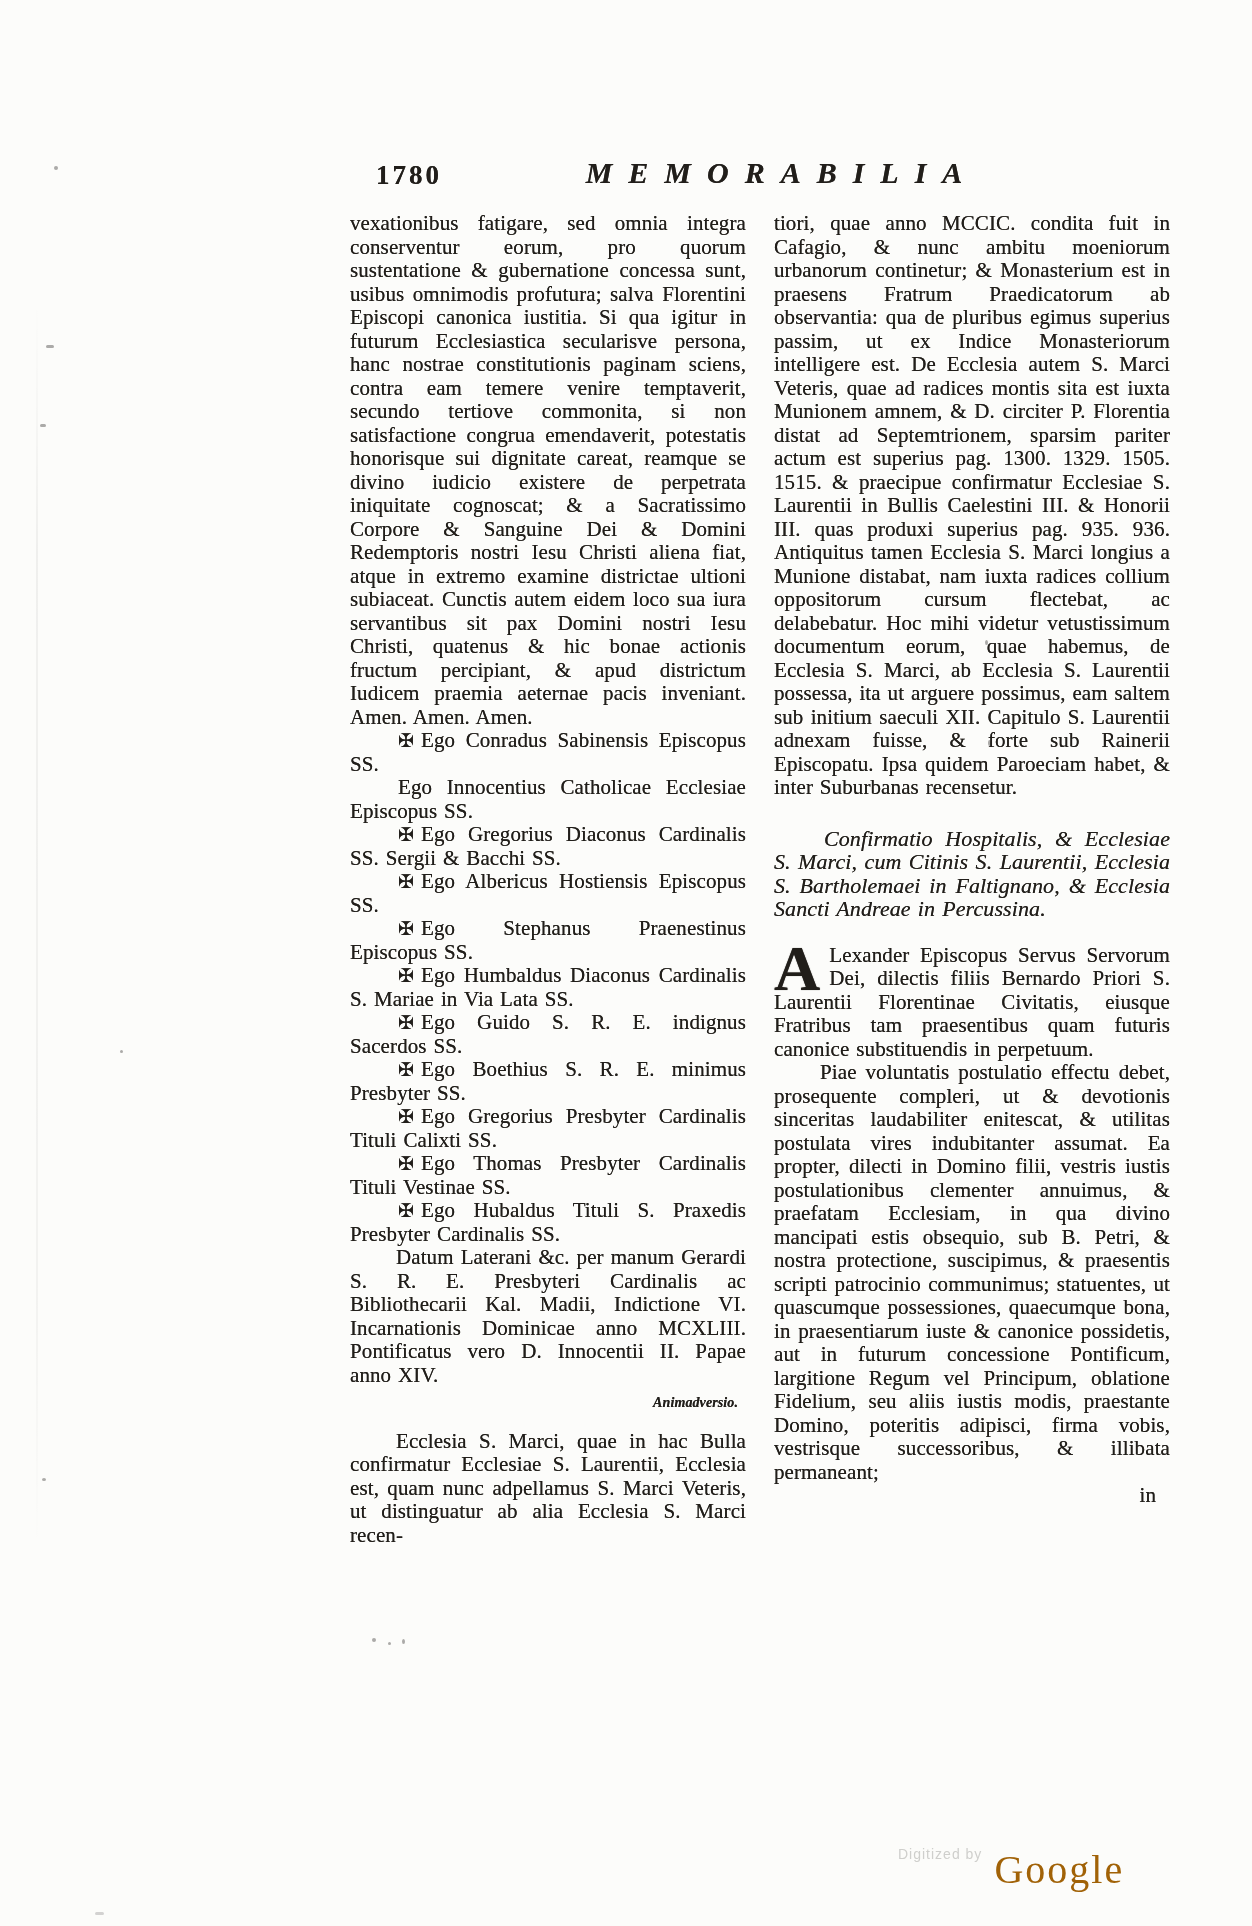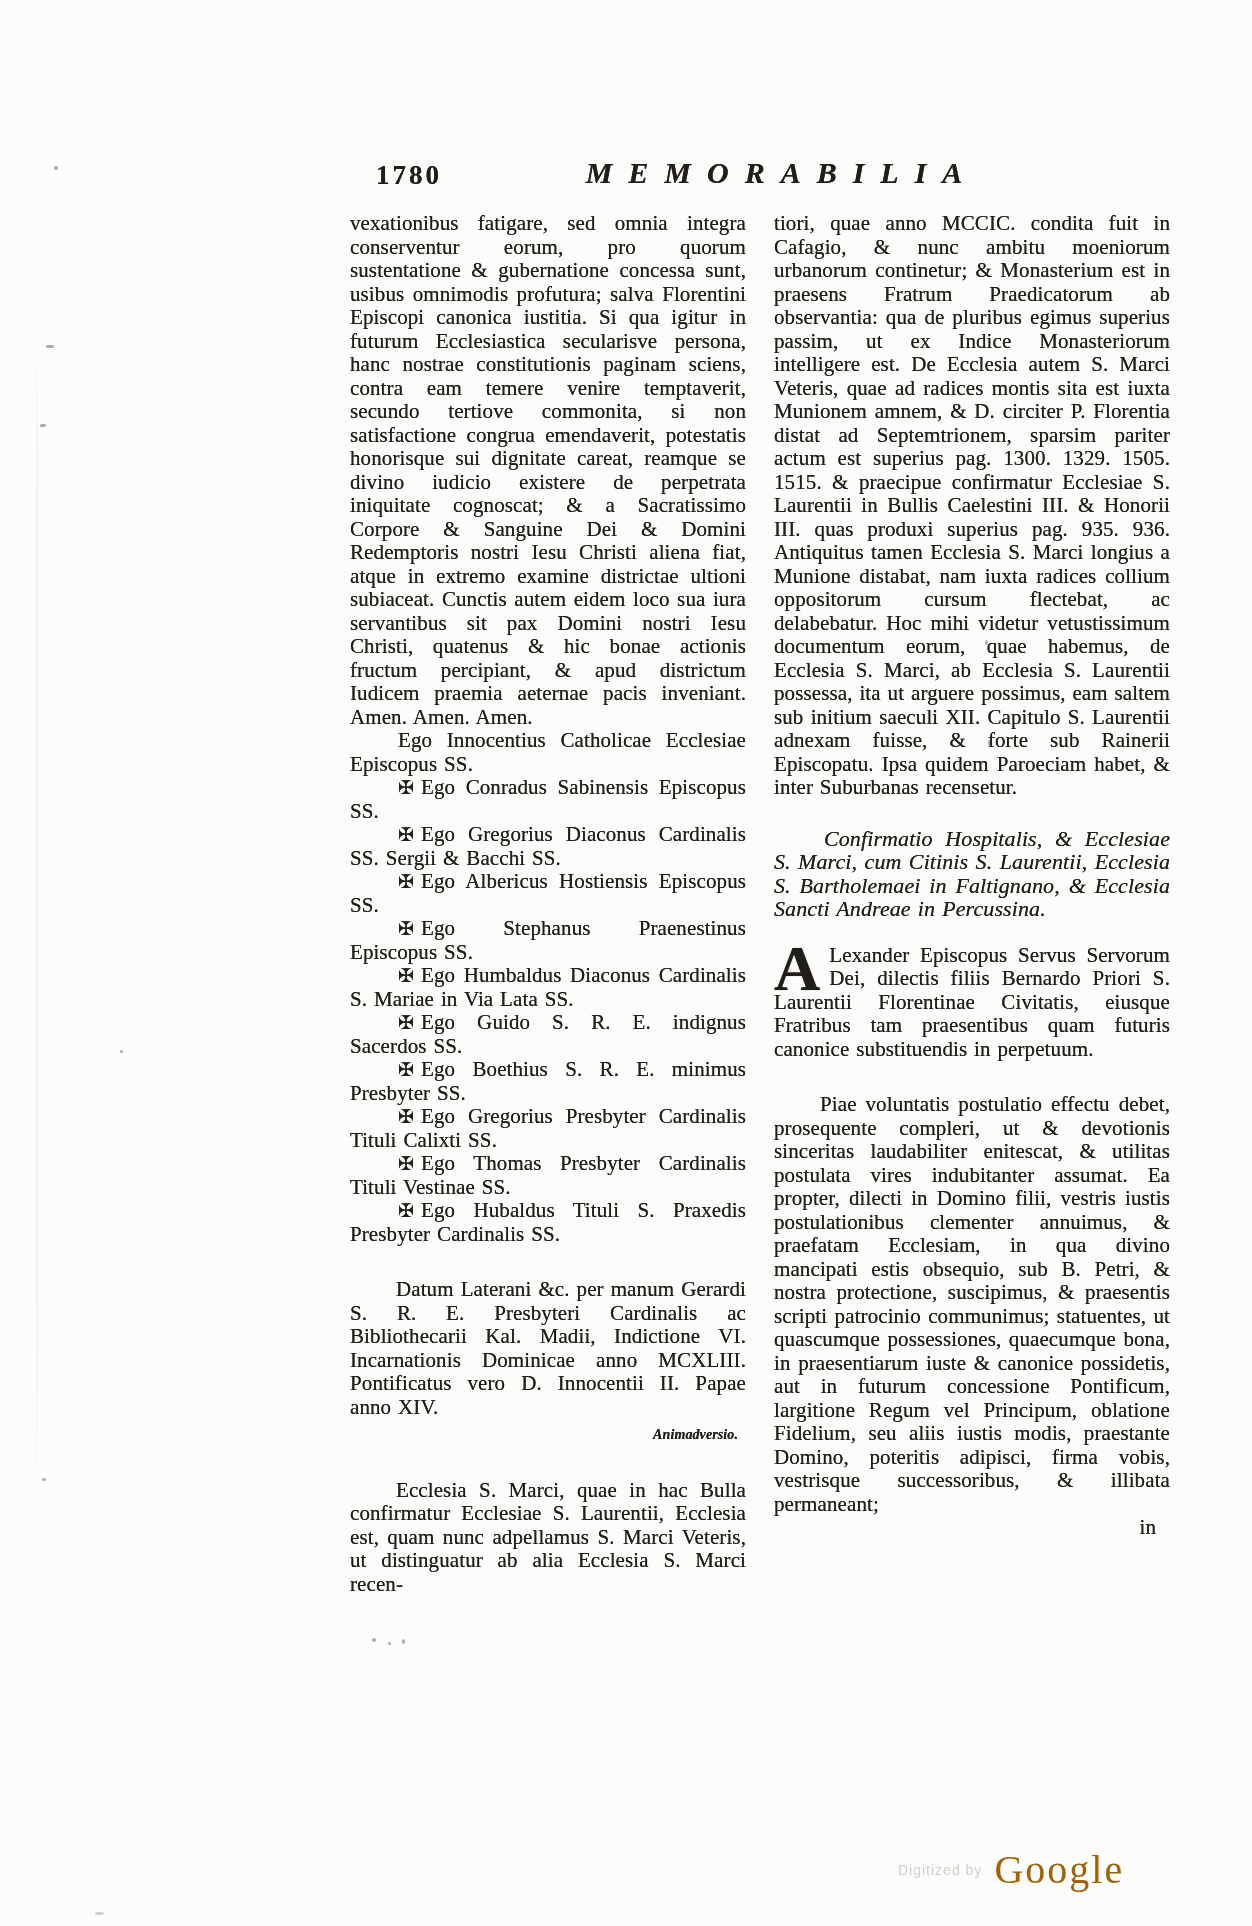--- a/index.html
+++ b/index.html
@@ -27,41 +27,41 @@
     letter-spacing:16px;white-space:nowrap;
     text-shadow:0 0 .6px rgba(30,28,25,.8);
   }
   .columns{display:flex;gap:28px;align-items:flex-start;}
   .col{width:400px;}
   .body-par,.sig,.animadversio,.confirmatio,.catchword{
     font-size:21px;line-height:23.5px;margin:0;
     text-align:justify;word-spacing:1.5px;letter-spacing:.1px;
     text-shadow:0 0 .55px rgba(33,30,26,.85);
   }
-  .indent{text-indent:46px;margin-top:32px;}
+  .indent{text-indent:46px;}
   .no-indent{text-indent:0;}
   .sig{text-indent:48px;}
   .cross:not(:empty){margin-right:7px;font-size:19px;}
   .animadversio{
     font-style:italic;text-align:right;padding-right:8px;
     margin:4px 0 15px;font-size:14px;
   }
   .confirmatio{
     font-style:italic;font-weight:normal;
     margin:27px 0 23px;text-indent:50px;font-size:22px;
   }
   .dropcap{
     float:left;font-size:64px;line-height:45px;height:45px;
     padding:2px 9px 0 0;font-weight:bold;
     text-shadow:0 0 .8px rgba(33,30,26,.9);
   }
   .catchword{text-align:right;padding-right:14px;text-indent:0;}
   .watermark{
     position:absolute;left:898px;top:1846px;
-    display:flex;align-items:center;gap:12px;
+    display:flex;align-items:flex-start;gap:12px;
     user-select:none;
   }
   .wm-prefix{font-size:14px;color:#cfcfcc;letter-spacing:1px;
     font-family:"Liberation Sans",sans-serif;}
   .wm-logo{font-size:40px;color:#a16207;letter-spacing:2px;
     font-family:"Liberation Serif","DejaVu Serif",serif;}
 </style>
 </head>
 <body>
 
@@ -85,22 +85,22 @@
     <header class="page-header">
       <span class="page-number">1780</span>
       <h1 class="page-title">MEMORABILIA</h1>
     </header>
 
     <div class="columns">
 
       <div class="col">
         <p class="body-par no-indent">vexationibus fatigare, sed omnia integra conserventur eorum, pro quorum sustentatione &amp; gubernatione concessa sunt, usibus omnimodis profutura; salva Florentini Episcopi canonica iustitia. Si qua igitur in futurum Ecclesiastica secularisve persona, hanc nostrae constitutionis paginam sciens, contra eam temere venire temptaverit, secundo tertiove commonita, si non satisfactione congrua emendaverit, potestatis honorisque sui dignitate careat, reamque se divino iudicio existere de perpetrata iniquitate cognoscat; &amp; a Sacratissimo Corpore &amp; Sanguine Dei &amp; Domini Redemptoris nostri Iesu Christi aliena fiat, atque in extremo examine districtae ultioni subiaceat. Cunctis autem eidem loco sua iura servantibus sit pax Domini nostri Iesu Christi, quatenus &amp; hic bonae actionis fructum percipiant, &amp; apud districtum Iudicem praemia aeternae pacis inveniant. Amen. Amen. Amen.</p>
 
+        <div class="sig"><span class="cross">✠</span><span>Ego Conradus Sabinensis Episcopus SS.</span></div>
         <div class="sig"><span class="cross"></span><span>Ego Innocentius Catholicae Ecclesiae Episcopus SS.</span></div>
-        <div class="sig"><span class="cross">✠</span><span>Ego Conradus Sabinensis Episcopus SS.</span></div>
         <div class="sig"><span class="cross">✠</span><span>Ego Gregorius Diaconus Cardinalis SS. Sergii &amp; Bacchi SS.</span></div>
         <div class="sig"><span class="cross">✠</span><span>Ego Albericus Hostiensis Episcopus SS.</span></div>
         <div class="sig"><span class="cross">✠</span><span>Ego Stephanus Praenestinus Episcopus SS.</span></div>
         <div class="sig"><span class="cross">✠</span><span>Ego Humbaldus Diaconus Cardinalis S. Mariae in Via Lata SS.</span></div>
         <div class="sig"><span class="cross">✠</span><span>Ego Guido S. R. E. indignus Sacerdos SS.</span></div>
         <div class="sig"><span class="cross">✠</span><span>Ego Boethius S. R. E. minimus Presbyter SS.</span></div>
         <div class="sig"><span class="cross">✠</span><span>Ego Gregorius Presbyter Cardinalis Tituli Calixti SS.</span></div>
         <div class="sig"><span class="cross">✠</span><span>Ego Thomas Presbyter Cardinalis Tituli Vestinae SS.</span></div>
         <div class="sig"><span class="cross">✠</span><span>Ego Hubaldus Tituli S. Praxedis Presbyter Cardinalis SS.</span></div>
 

